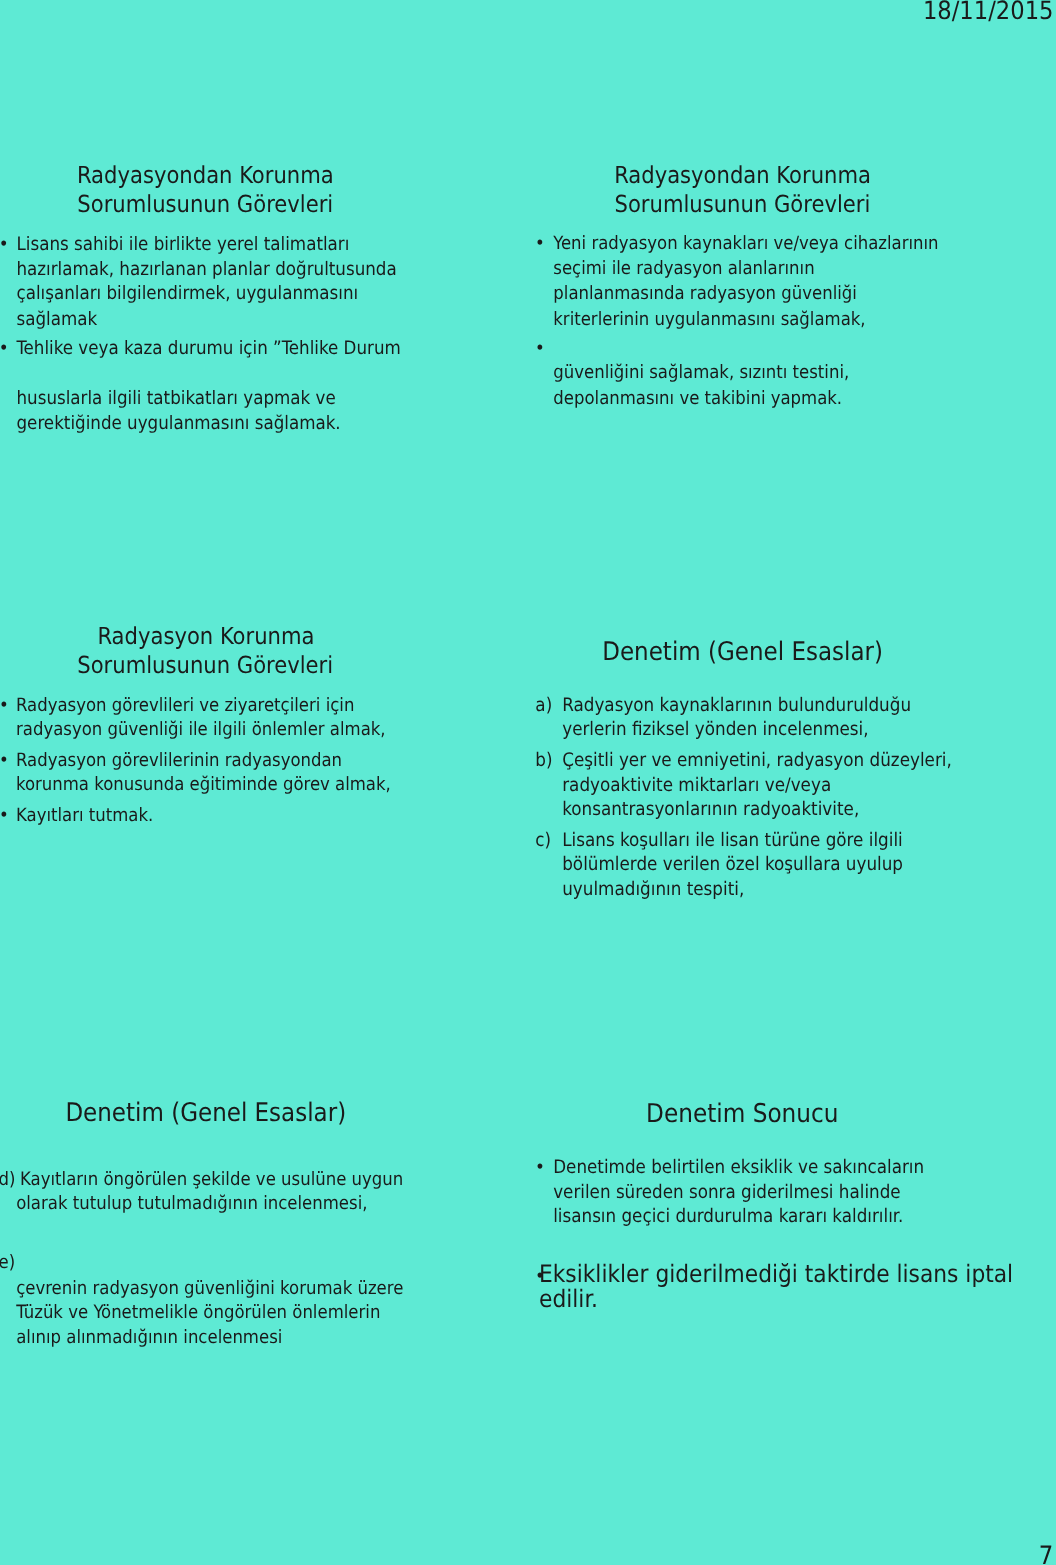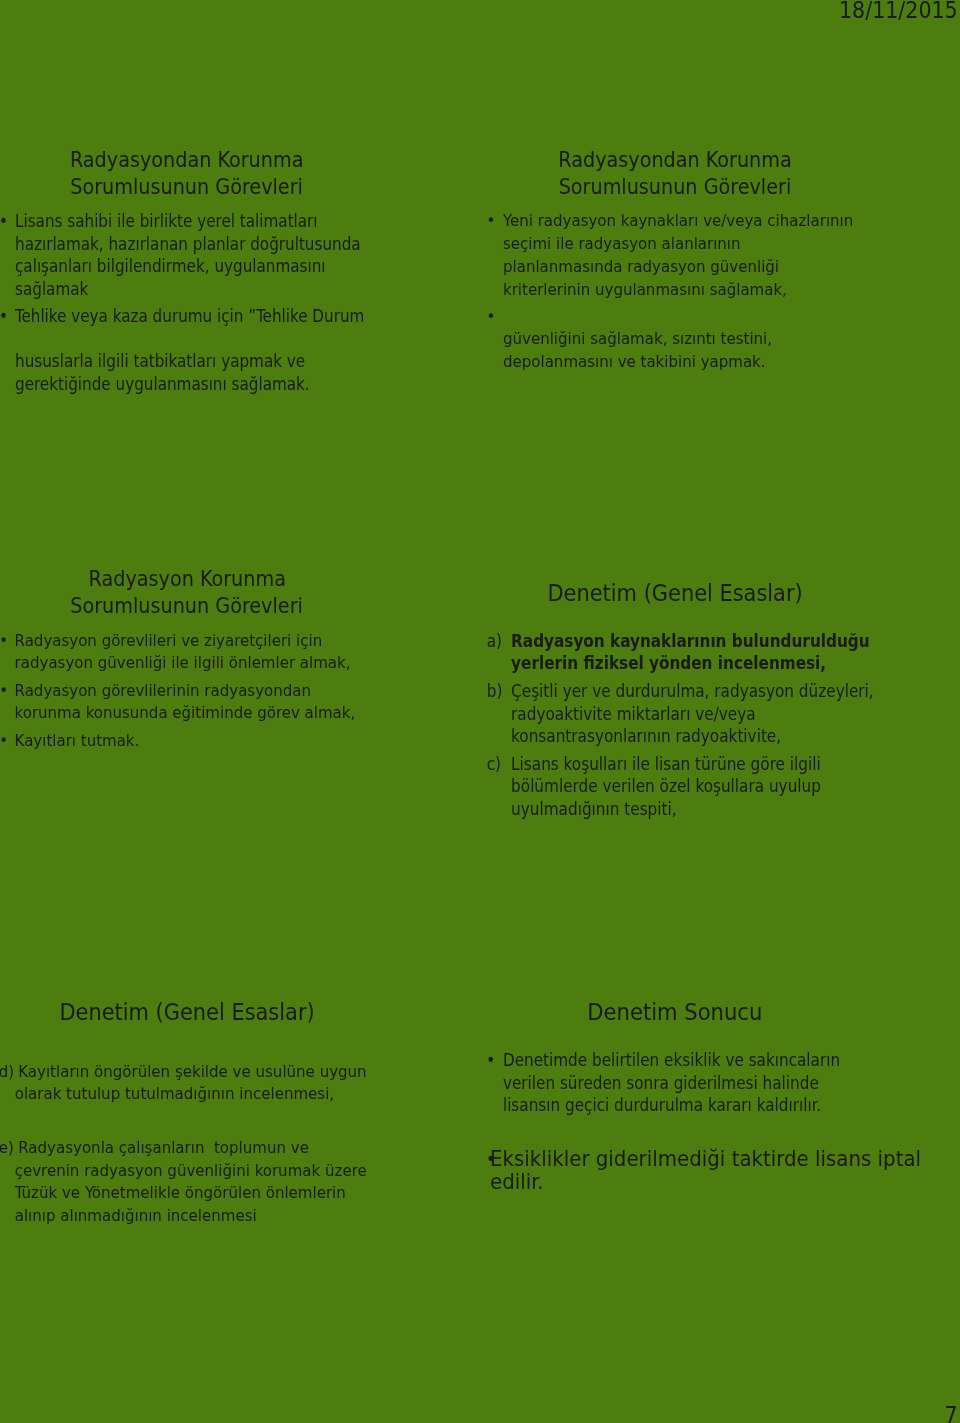--- a/index.html
+++ b/index.html
@@ -3,21 +3,21 @@
 <meta charset="utf-8">
 <title>Radyasyondan Korunma Sorumlusunun Görevleri – Denetim</title>
 <style>
   html, body { margin:0; padding:0; background:#ffffff; }
   body {
     width:960px; height:1423px; position:relative; overflow:hidden;
     font-family:"DejaVu Sans", sans-serif; font-stretch:condensed;
     color:#1a1a1a;
     -webkit-font-smoothing:antialiased;
   }
-  .page { position:absolute; left:0; top:0; width:960px; height:1423px; background:#4d7c0f;
+  .page { position:absolute; left:0; top:0; width:960px; height:1423px; background:#5eead4;
           -webkit-font-smoothing:antialiased; transform:translateZ(0); }
   .hdr-date { position:absolute; white-space:nowrap; }
   .page-number { position:absolute; white-space:nowrap; }
   .slide { position:absolute; left:0; top:0; width:960px; height:1423px; pointer-events:none; }
   .slide > * { pointer-events:auto; }
   .slide-title { position:absolute; left:0; top:0; margin:0; padding:0; font-weight:normal;
                  font-size:inherit; }
   .title-line { position:absolute; text-align:center; white-space:nowrap;
                 font-weight:normal; display:block; }
   .li { position:absolute; left:0; top:0; }
@@ -79,43 +79,43 @@
       <span class="li-text" style="left:14.6px;top:730.15px;font-size:16.69px;line-height:22.35px;"><span>Kayıtları tutmak.</span></span>
     </div>
   </section>
 
   <section class="slide">
     <h2 class="slide-title">
       <span class="title-line" style="left:465.1px;top:579.05px;width:420px;font-size:23.25px;line-height:27.6px;">Denetim (Genel Esaslar)</span>
     </h2>
     <div class="li">
       <span class="li-marker" style="left:486.7px;top:629.72px;font-size:16.98px;line-height:22.6px;">a)</span>
-      <span class="li-text" style="left:511.1px;top:629.72px;font-size:16.98px;line-height:22.6px;font-weight:bold;"><span>Radyasyon kaynaklarının bulundurulduğu</span><br><span>yerlerin fiziksel yönden incelenmesi,</span></span>
+      <span class="li-text" style="left:511.1px;top:629.72px;font-size:16.98px;line-height:22.6px;"><span>Radyasyon kaynaklarının bulundurulduğu</span><br><span>yerlerin fiziksel yönden incelenmesi,</span></span>
     </div>
     <div class="li">
       <span class="li-marker" style="left:486.7px;top:679.97px;font-size:16.98px;line-height:22.6px;">b)</span>
-      <span class="li-text" style="left:511.1px;top:679.97px;font-size:16.98px;line-height:22.6px;"><span>Çeşitli yer ve durdurulma, radyasyon düzeyleri,</span><br><span>radyoaktivite miktarları ve/veya</span><br><span>konsantrasyonlarının radyoaktivite,</span></span>
+      <span class="li-text" style="left:511.1px;top:679.97px;font-size:16.98px;line-height:22.6px;"><span>Çeşitli yer ve emniyetini, radyasyon düzeyleri,</span><br><span>radyoaktivite miktarları ve/veya</span><br><span>konsantrasyonlarının radyoaktivite,</span></span>
     </div>
     <div class="li">
       <span class="li-marker" style="left:486.7px;top:752.82px;font-size:16.98px;line-height:22.6px;">c)</span>
       <span class="li-text" style="left:511.1px;top:752.82px;font-size:16.98px;line-height:22.6px;"><span>Lisans koşulları ile lisan türüne göre ilgili</span><br><span>bölümlerde verilen özel koşullara uyulup</span><br><span>uyulmadığının tespiti,</span></span>
     </div>
   </section>
 
   <section class="slide">
     <h2 class="slide-title">
       <span class="title-line" style="left:-22.95px;top:998.05px;width:420px;font-size:23.25px;line-height:27.6px;">Denetim (Genel Esaslar)</span>
     </h2>
     <div class="li">
       <span class="li-marker" style="left:-1.3px;top:1059.76px;font-size:16.72px;line-height:22.5px;">d)</span>
       <span class="li-text" style="left:14.7px;top:1059.76px;font-size:16.72px;line-height:22.5px;text-indent:3.6px;"><span>Kayıtların öngörülen şekilde ve usulüne uygun</span><br><span>olarak tutulup tutulmadığının incelenmesi,</span></span>
     </div>
     <div class="li">
       <span class="li-marker" style="left:-1.3px;top:1136.36px;font-size:16.72px;line-height:22.5px;">e)</span>
-      <span class="li-text" style="left:14.7px;top:1136.36px;font-size:16.72px;line-height:22.5px;text-indent:3.6px;"><span>Radyasyonla çalışanların  toplumun ve</span><br><span>çevrenin radyasyon güvenliğini korumak üzere</span><br><span>Tüzük ve Yönetmelikle öngörülen önlemlerin</span><br><span>alınıp alınmadığının incelenmesi</span></span>
+      <span class="li-text" style="left:14.7px;top:1136.36px;font-size:16.72px;line-height:22.5px;text-indent:3.6px;"><br><span>çevrenin radyasyon güvenliğini korumak üzere</span><br><span>Tüzük ve Yönetmelikle öngörülen önlemlerin</span><br><span>alınıp alınmadığının incelenmesi</span></span>
     </div>
   </section>
 
   <section class="slide">
     <h2 class="slide-title">
       <span class="title-line" style="left:464.8px;top:999.08px;width:420px;font-size:23.45px;line-height:27.6px;">Denetim Sonucu</span>
     </h2>
     <div class="li">
       <span class="li-marker" style="left:486.3px;top:1048.98px;font-size:16.96px;line-height:22.7px;">•</span>
       <span class="li-text" style="left:502.9px;top:1048.98px;font-size:16.96px;line-height:22.7px;"><span>Denetimde belirtilen eksiklik ve sakıncaların</span><br><span>verilen süreden sonra giderilmesi halinde</span><br><span>lisansın geçici durdurulma kararı kaldırılır.</span></span>

